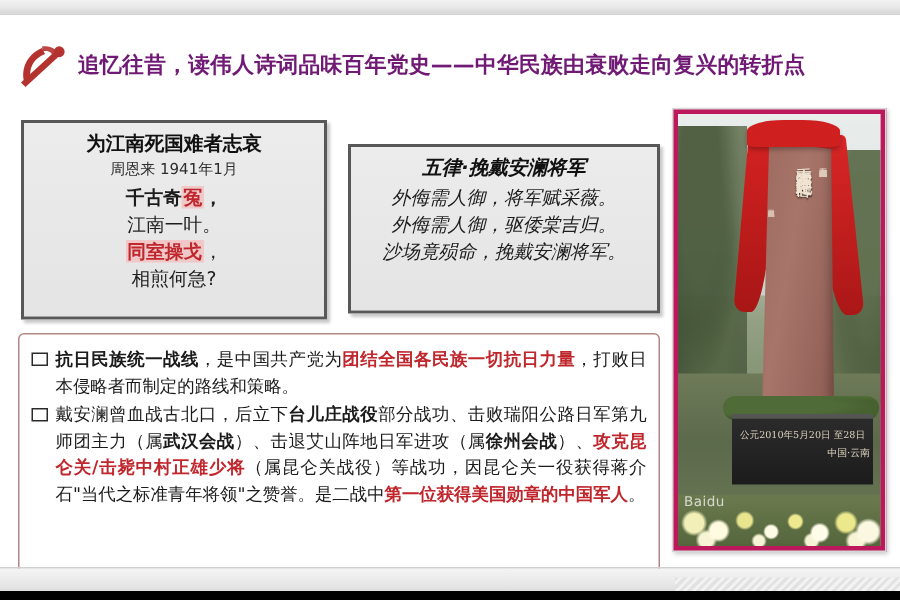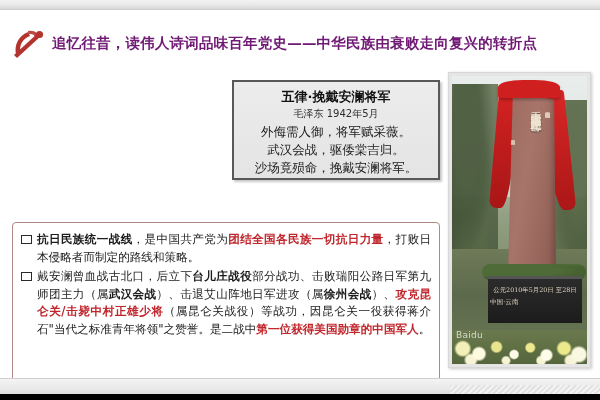--- a/index.html
+++ b/index.html
@@ -82,21 +82,21 @@
   .poem-card {
     position: absolute;
     background: linear-gradient(180deg,#ececec 0%, #e4e4e4 100%);
     border: 2px solid #585858;
     box-shadow: 2px 2px 2px rgba(0,0,0,0.22);
     box-sizing: border-box;
     padding: 7px 6px 6px 6px;
     text-align: center;
   }
   #poem-left  { left: 14px;  top: 70px; width: 204px; height: 133px; }
-  #poem-right { left: 232px; top: 70px; width: 208px; height: 100px; }
+  #poem-right { left: 232px; top: 86px; width: 208px; height: 113px; font-style: italic; }
 
   .poem-title {
     font-size: 13px;
     font-weight: 700;
     color: #111111;
     line-height: 16px;
     margin-bottom: 2px;
   }
   .poem-author {
     font-size: 10px;
@@ -147,21 +147,21 @@
     color: #1b1b1b;
     text-align: justify;
   }
   .btext .r { color: #c0272d; font-weight: 700; }
 
   
   #photo-frame {
     position: absolute;
     left: 448px; top: 62px;
     width: 143px; height: 296px;
-    background: #e5e5e5;
+    background: #be185d;
     border: 1px solid #d7d7d7;
     box-shadow: 1px 1px 3px rgba(0,0,0,0.22);
     box-sizing: border-box;
     padding: 3px;
   }
   #photo {
     position: relative;
     width: 100%; height: 100%;
     overflow: hidden;
     background: linear-gradient(180deg,#dfe5e2 0%, #cdd6cd 22%, #93a083 48%, #7c8c6c 72%, #9aa882 100%);
@@ -263,21 +263,21 @@
     background: linear-gradient(180deg,#2b2b2b 0%, #1c1c1c 100%);
     border-top: 3px solid #555;
   }
   .plinth-line1 {
     position:absolute; left:38px; top:210px; width:90px;
     text-align:center; font-size:6.4px; color:#ded3c0; white-space:nowrap;
     font-family:"DejaVu Serif","Liberation Serif",serif;
   }
   .plinth-line2 {
     position:absolute; left:38px; top:222px; width:90px;
-    text-align:left; font-size:6.6px; color:#ded3c0; white-space:nowrap;
+    text-align:right; font-size:6.6px; color:#ded3c0; white-space:nowrap;
     font-family:"DejaVu Serif","Liberation Serif",serif;
   }
   
   .flowers {
     position:absolute; left:0; bottom:0; width:100%; height:34px;
     background:
       radial-gradient(circle at 8% 55%, #f2f0b8 0 5%, transparent 7%),
       radial-gradient(circle at 20% 70%, #fffbe0 0 5%, transparent 7%),
       radial-gradient(circle at 33% 50%, #e9e58f 0 5%, transparent 7%),
       radial-gradient(circle at 46% 72%, #fdfbe8 0 5%, transparent 7%),
@@ -314,27 +314,36 @@
             <path d="M8 30 C 6 22, 10 12, 20 8 L 22 12 C 14 15, 11 22, 12.5 29 Z"></path>
             <path d="M6 31 L 30 9 L 33 12 L 9 34 Z"></path>
             <circle cx="31.5" cy="10.5" r="3.6"></circle>
             <path d="M20 7 C 27 6, 31 10, 31 14 L 27 14 C 27 11, 24.5 9.5, 20.5 10.2 Z" opacity="0.9"></path>
           </g>
         </svg>
       </div>
       <div class="header-title">追忆往昔，读伟人诗词品味百年党史——中华民族由衰败走向复兴的转折点</div>
     </div>
 
+    <div class="poem-card" id="poem-left">
+      <div class="poem-title">为江南死国难者志哀</div>
+      <div class="poem-author">周恩来 1941年1月</div>
+      <div class="poem-body">
+          <div class="poem-line"><span style="font-weight: 700;">千古奇</span><span class="hl-box">冤</span><span style="font-weight: 700;">，</span></div>
+          <div class="poem-line"><span>江南一叶。</span></div>
+          <div class="poem-line"><span class="hl-box">同室操戈</span><span>，</span></div>
+          <div class="poem-line"><span>相煎何急?</span></div>
+        </div>
+    </div>
 
     <div class="poem-card" id="poem-right">
       <div class="poem-title">五律·挽戴安澜将军</div>
-      <div class="poem-author">毛泽东 1942年5月</div>
       <div class="poem-body">
           <div class="poem-line"><span>外侮需人御，将军赋采薇。</span></div>
-          <div class="poem-line"><span>武汉会战，驱倭棠吉归。</span></div>
+          <div class="poem-line"><span>外侮需人御，驱倭棠吉归。</span></div>
           <div class="poem-line"><span>沙场竟殒命，挽戴安澜将军。</span></div>
         </div>
     </div>
 
     <div id="body-card">
       <div class="bullet-row">
         <span class="cbox"></span>
         <span class="btext"><span style="font-weight: 700;">抗日民族统一战线</span><span>，是中国共产党为</span><span class="r">团结全国各民族一切抗日力量</span><span>，打败日本侵略者而制定的路线和策略。</span></span>
       </div>
       <div class="bullet-row">

